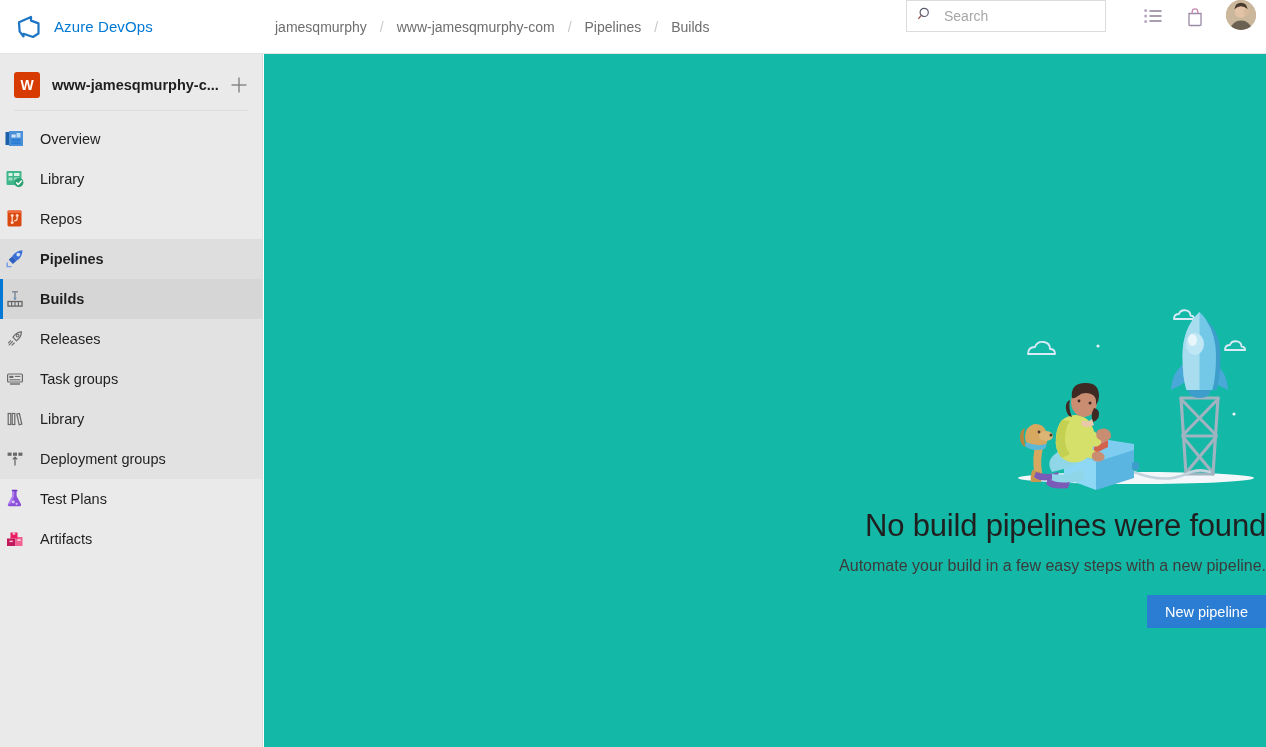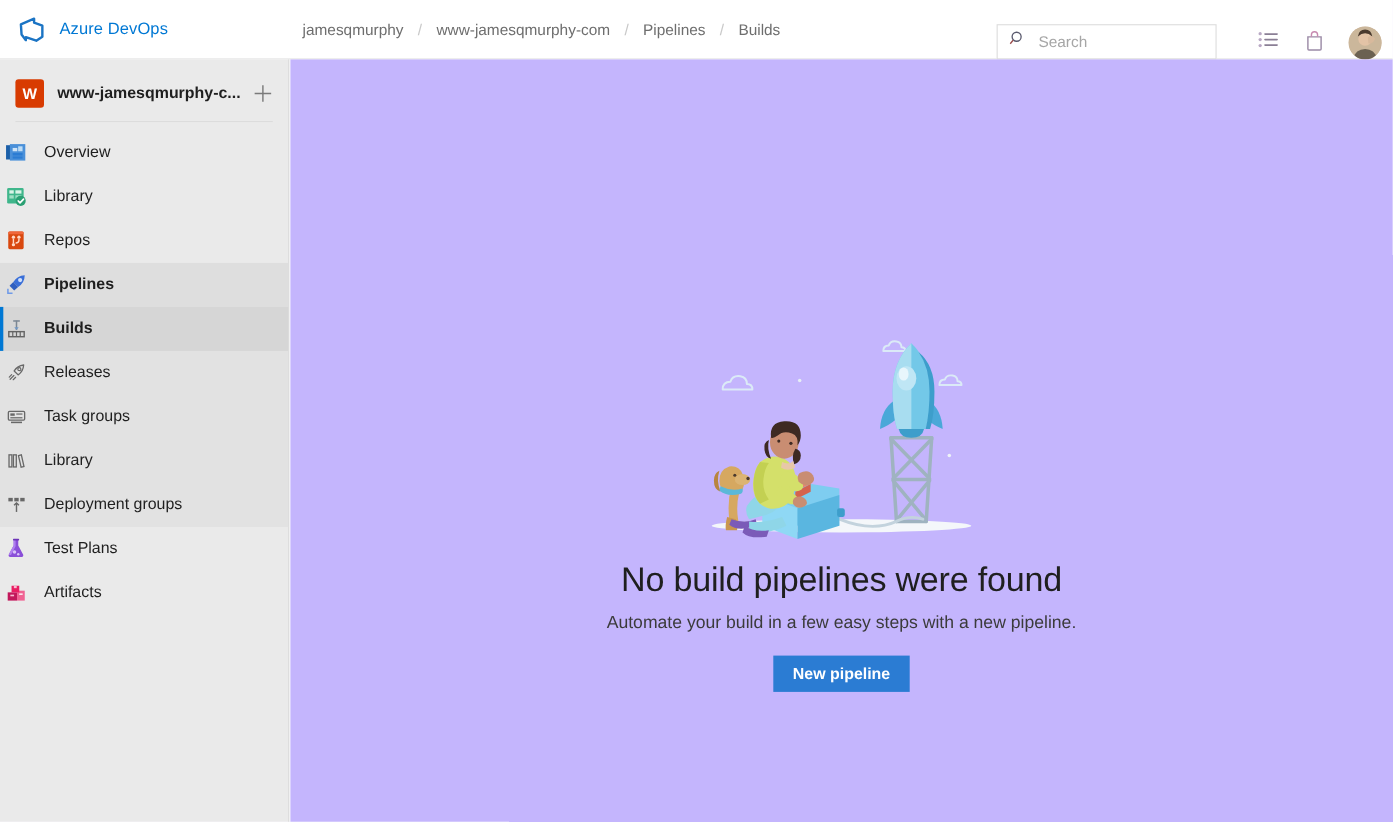--- a/index.html
+++ b/index.html
@@ -38,21 +38,21 @@
     display: flex; align-items: center;
     margin-left: 10px;
     font-size: 14px; color: #6e6e6e;
     white-space: nowrap;
   }
   .crumb { padding: 0 2px; cursor: pointer; color: #6e6e6e; }
   .crumb-sep { padding: 0 11px; color: #c8c8c8; }
 
   .topbar-right {
     margin-left: auto;
-    display: flex; align-items: flex-end;
+    display: flex; align-items: flex-start;
     height: 54px; padding-right: 10px;
   }
   .searchbox {
     position: relative;
     width: 200px; height: 32px;
     border: 1px solid #dcdcdc;
     background: #fff;
     display: flex; align-items: center;
     margin-right: 22px;
   }
@@ -135,40 +135,40 @@
   .nav-item.active-parent > .nav-label,
   .nav-item.selected > .nav-label { font-weight: bold; }
   .subnav { background: #e2e2e2; }
   .subnav .nav-item { height: 40px; }
   .subnav .nav-icon svg { opacity: .72; }
 
   
   .main {
     position: absolute; top: 54px; left: 264px;
     width: 1002px; height: 693px;
-    background: #c4b5fd;
+    background: #14b8a6;
     display: flex; flex-direction: column;
-    align-items: center;
+    align-items: flex-end;
   }
   .illus { margin-top: 248px; }
   .empty-title {
     margin-top: 12px;
     font-size: 31px; font-weight: 300; color: #1f1f1f;
     letter-spacing: -.2px;
   }
   .empty-sub {
     margin-top: 13px;
     font-size: 16px; color: #3b3b3b;
   }
   .new-btn {
     margin-top: 20px;
     background: #2b7cd3; color: #fff;
     border: 0; outline: 0;
     font-family: "Liberation Sans", sans-serif;
-    font-size: 14.5px; font-weight: bold;
+    font-size: 14.5px; font-weight: normal;
     padding: 0 18px; height: 33px;
     cursor: pointer;
   }
 </style>
 </head>
 <body>
 
 <div class="topbar">
 
   <div class="brand">

